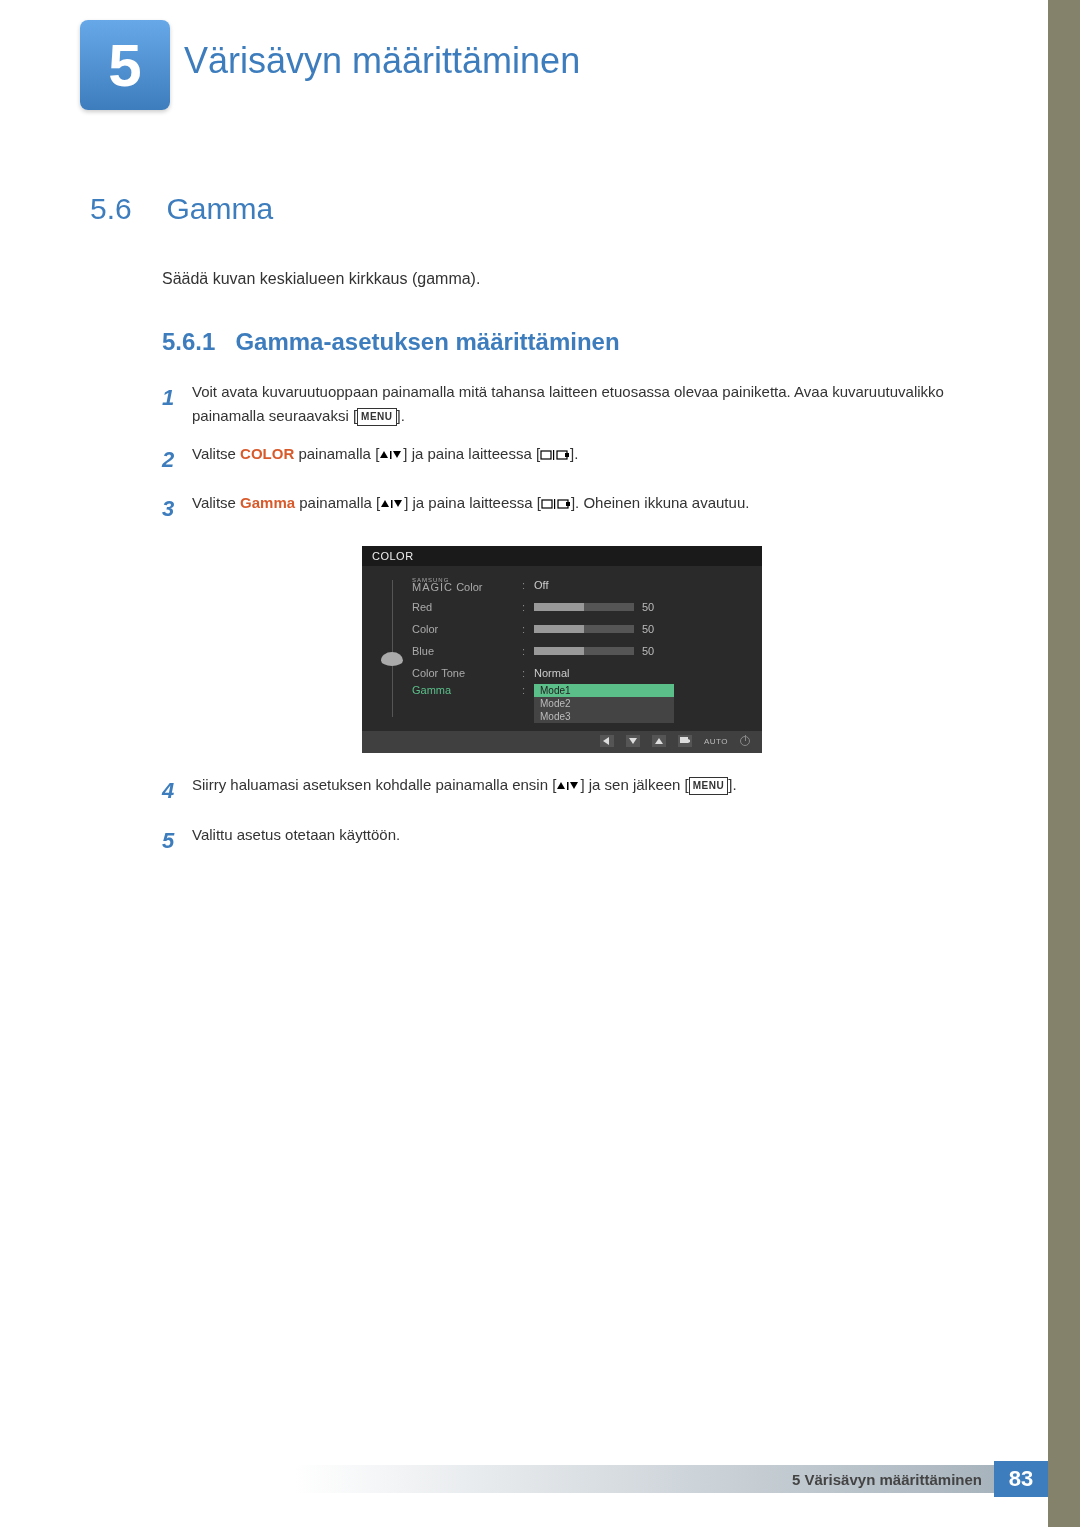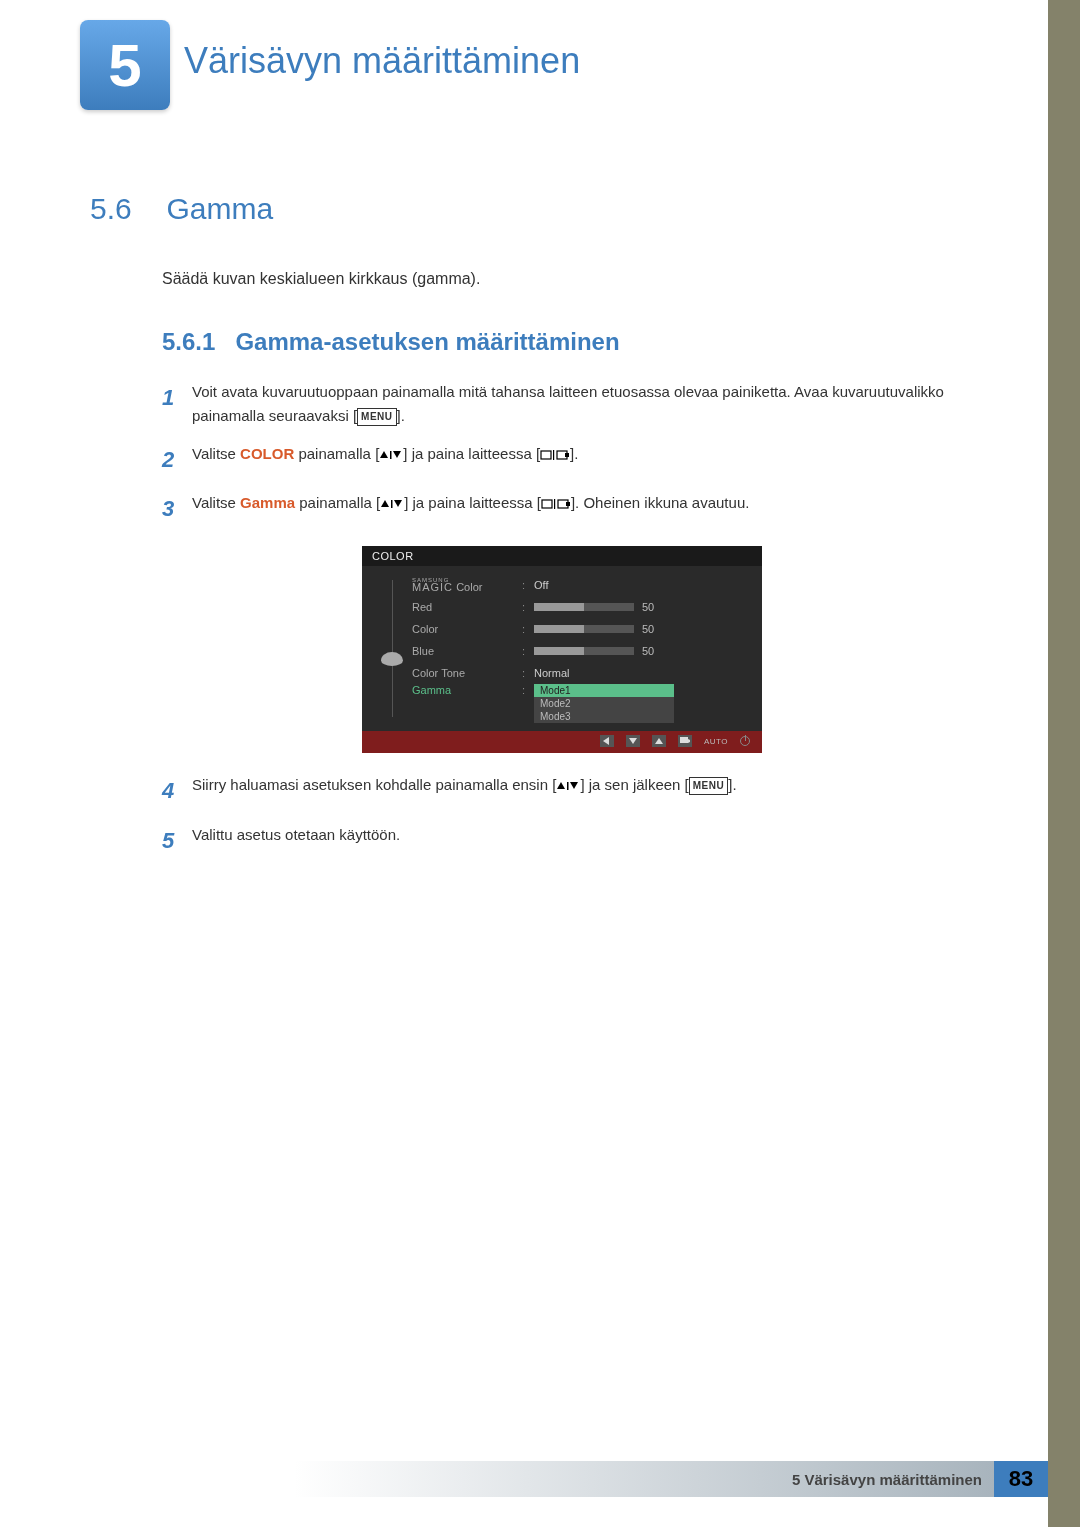--- a/index.html
+++ b/index.html
@@ -177,21 +177,21 @@
     background:#444; width:140px;
   }
   .osd-dropdown .opt { padding:1px 6px; color:#bbb; font-size:10px;}
   .osd-dropdown .opt.active { background:#5bbf8a; color:#222; }
   .osd-nav {
     display:flex;
     justify-content:flex-end;
     align-items:center;
     gap:12px;
     padding:4px 12px 6px;
-    background:#7f1d1d;
+    background:#404040;
   }
   .osd-nav-btn {
     width:14px;height:12px;
     background:#555;
     display:flex;align-items:center;justify-content:center;
   }
   .osd-nav-btn svg{display:block;}
   .osd-auto {
     font-size:8px; color:#bbb; letter-spacing:0.5px;
   }
@@ -209,34 +209,34 @@
 
   
   .footer {
     position:absolute;
     bottom:30px;
     right:32px;
     display:flex;
     align-items:center;
   }
   .footer-grad {
-    width:700px; height:36px;
+    width:700px; height:28px;
     background: linear-gradient(90deg, rgba(110,130,145,0) 0%, rgba(110,130,145,0.6) 100%);
     display:flex;
     align-items:center;
     justify-content:flex-end;
     padding-right:12px;
     color:#444;
     font-size:15px;
     font-weight:bold;
   }
   .footer-page {
     width:54px;height:36px;
     background:#3d7dbd;
-    color:#000000;
+    color:#ffffff;
     display:flex;align-items:center;justify-content:center;
     font-size:22px;
     font-weight:bold;
   }
 </style>
 </head>
 <body>
 
 <div class="sidebar-strip"></div>
 

